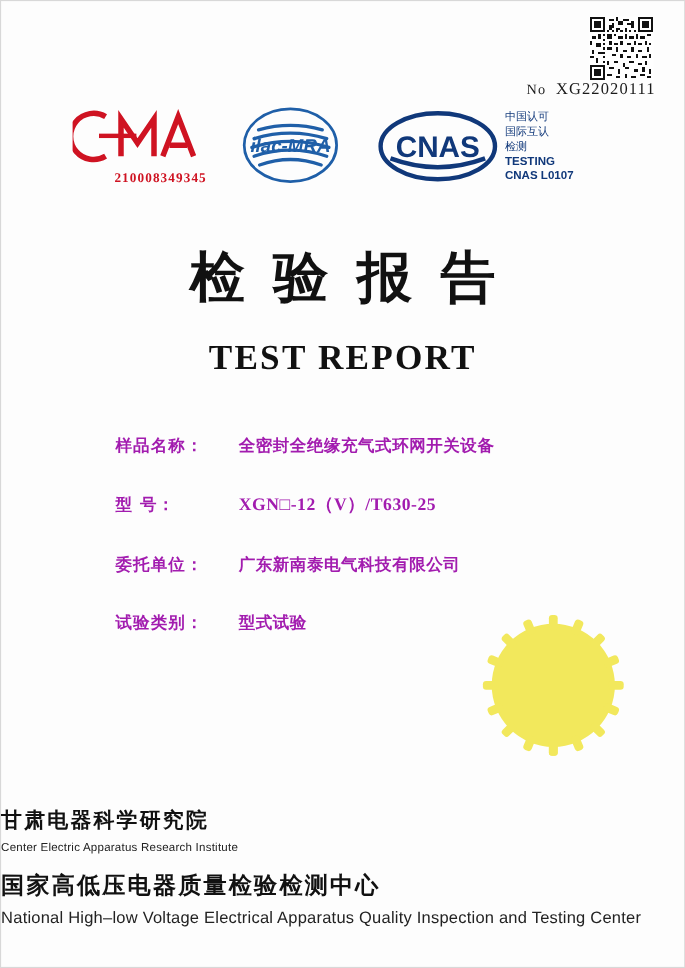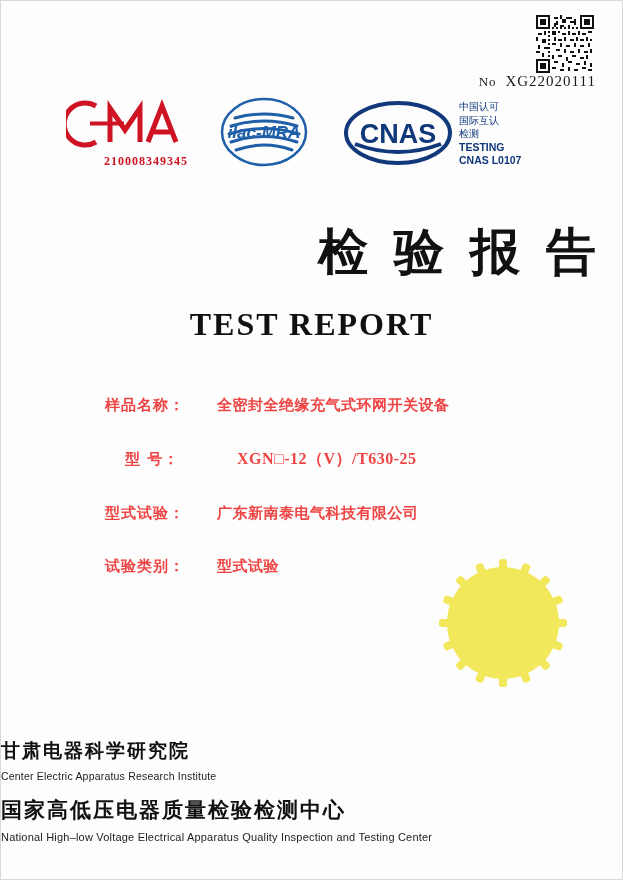--- a/index.html
+++ b/index.html
@@ -110,21 +110,21 @@
     text-align: left;
   }
   .cnas-text .cn { font-family: "DejaVu Sans", sans-serif; font-weight: normal; font-size: 10px; }
 
   
   .title-cn {
     position: absolute;
     top: 218px;
     left: 0;
     right: 0;
-    text-align: right;
+    text-align: center;
     font-family: "DejaVu Sans", sans-serif;
     font-weight: bold;
     font-size: 50px;
     letter-spacing: 26px;
     text-indent: 26px;
     color: #111111;
   }
   .title-en {
     position: absolute;
     top: 305px;
@@ -144,32 +144,31 @@
     top: 395px;
     left: 104px;
     right: 60px;
   }
   .field {
     display: flex;
     align-items: baseline;
     margin-bottom: 34px;
     font-family: "DejaVu Sans", sans-serif;
     font-size: 15px;
-    color: #ef4444;
+    color: #a21caf;
   }
   .field .label {
     width: 112px;
     flex: 0 0 112px;
     font-weight: bold;
     letter-spacing: 1px;
     white-space: nowrap;
   }
   .field .label.spaced {
     letter-spacing: 1px;
-    margin-left: 20px;
   }
   .field .value {
     font-weight: bold;
     letter-spacing: 0.5px;
   }
   .field .value.latin {
     font-family: "Liberation Serif", serif;
     font-size: 16px;
     letter-spacing: 0.5px;
   }
@@ -208,21 +207,21 @@
   .footer .org2 {
     font-family: "DejaVu Sans", sans-serif;
     font-size: 21px;
     font-weight: bold;
     letter-spacing: 2px;
     color: #111111;
     margin-top: 14px;
   }
   .footer .org2-en {
     font-family: "Liberation Sans", sans-serif;
-    font-size: 11px;
+    font-size: 15px;
     color: #222222;
     margin-top: 7px;
     letter-spacing: 0.2px;
   }
 </style>
 </head>
 <body>
 
 <div class="page">
 
@@ -396,21 +395,21 @@
   <div class="fields">
     <div class="field">
       <span class="label">样品名称：</span>
       <span class="value">全密封全绝缘充气式环网开关设备</span>
     </div>
     <div class="field">
       <span class="label spaced">型    号：</span>
       <span class="value latin">XGN□-12（V）/T630-25</span>
     </div>
     <div class="field">
-      <span class="label">型式试验：</span>
+      <span class="label">委托单位：</span>
       <span class="value">广东新南泰电气科技有限公司</span>
     </div>
     <div class="field">
       <span class="label">试验类别：</span>
       <span class="value">型式试验</span>
     </div>
   </div>
 
   <div class="seal">
     <svg width="132" height="132" viewBox="0 0 132 132">

